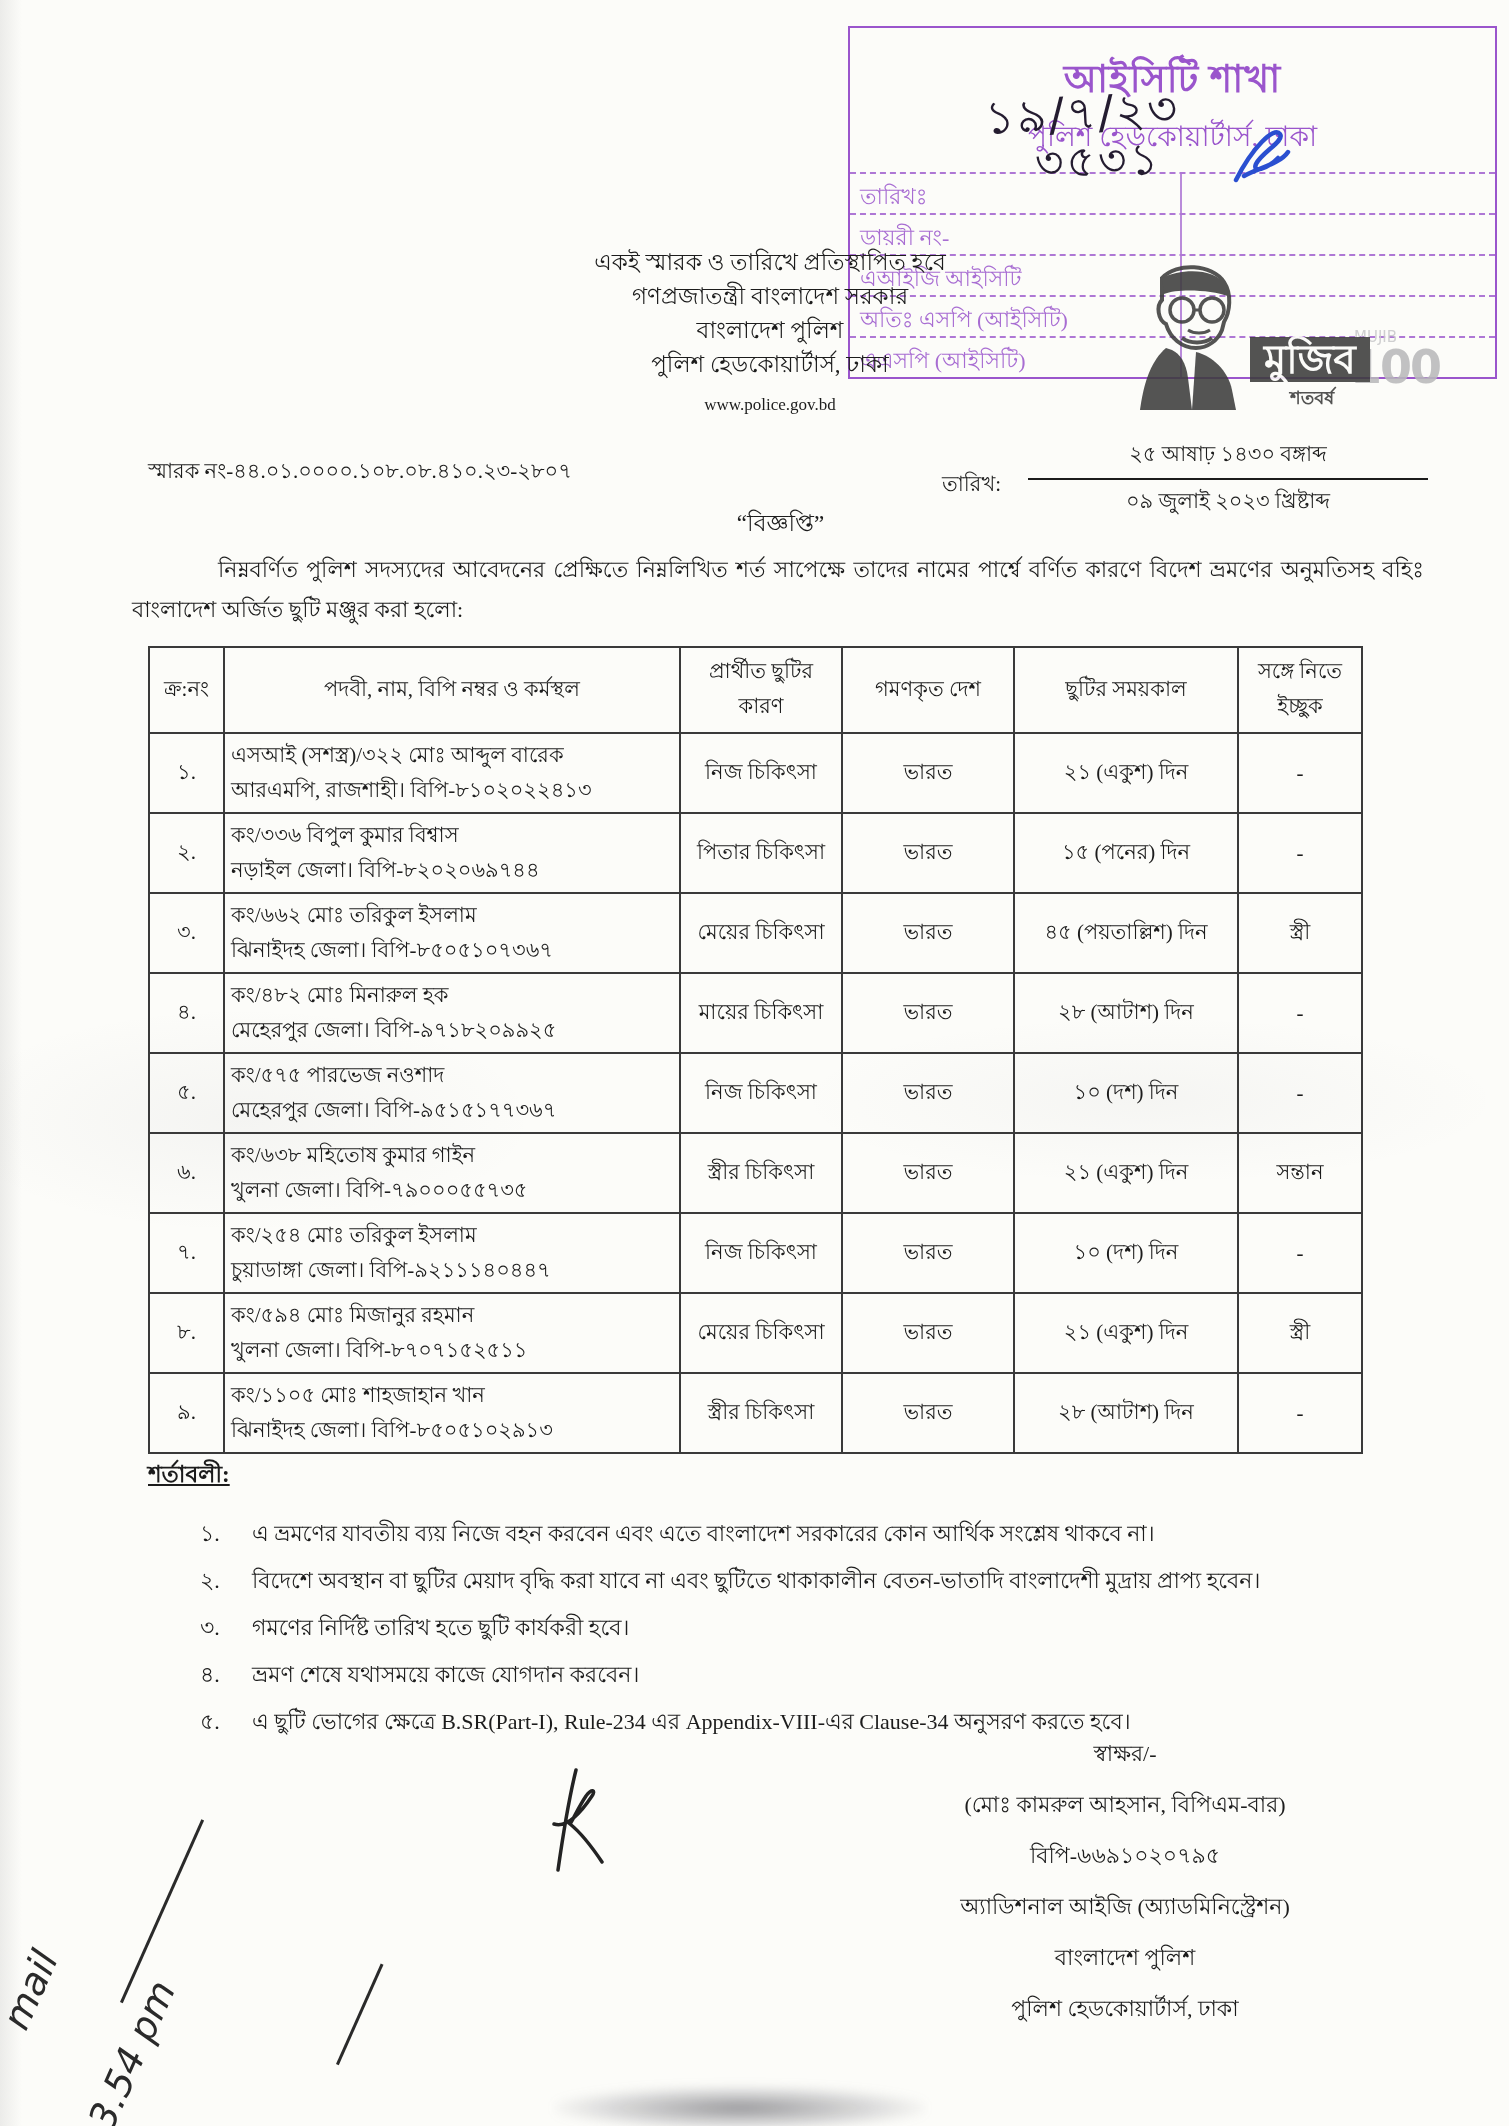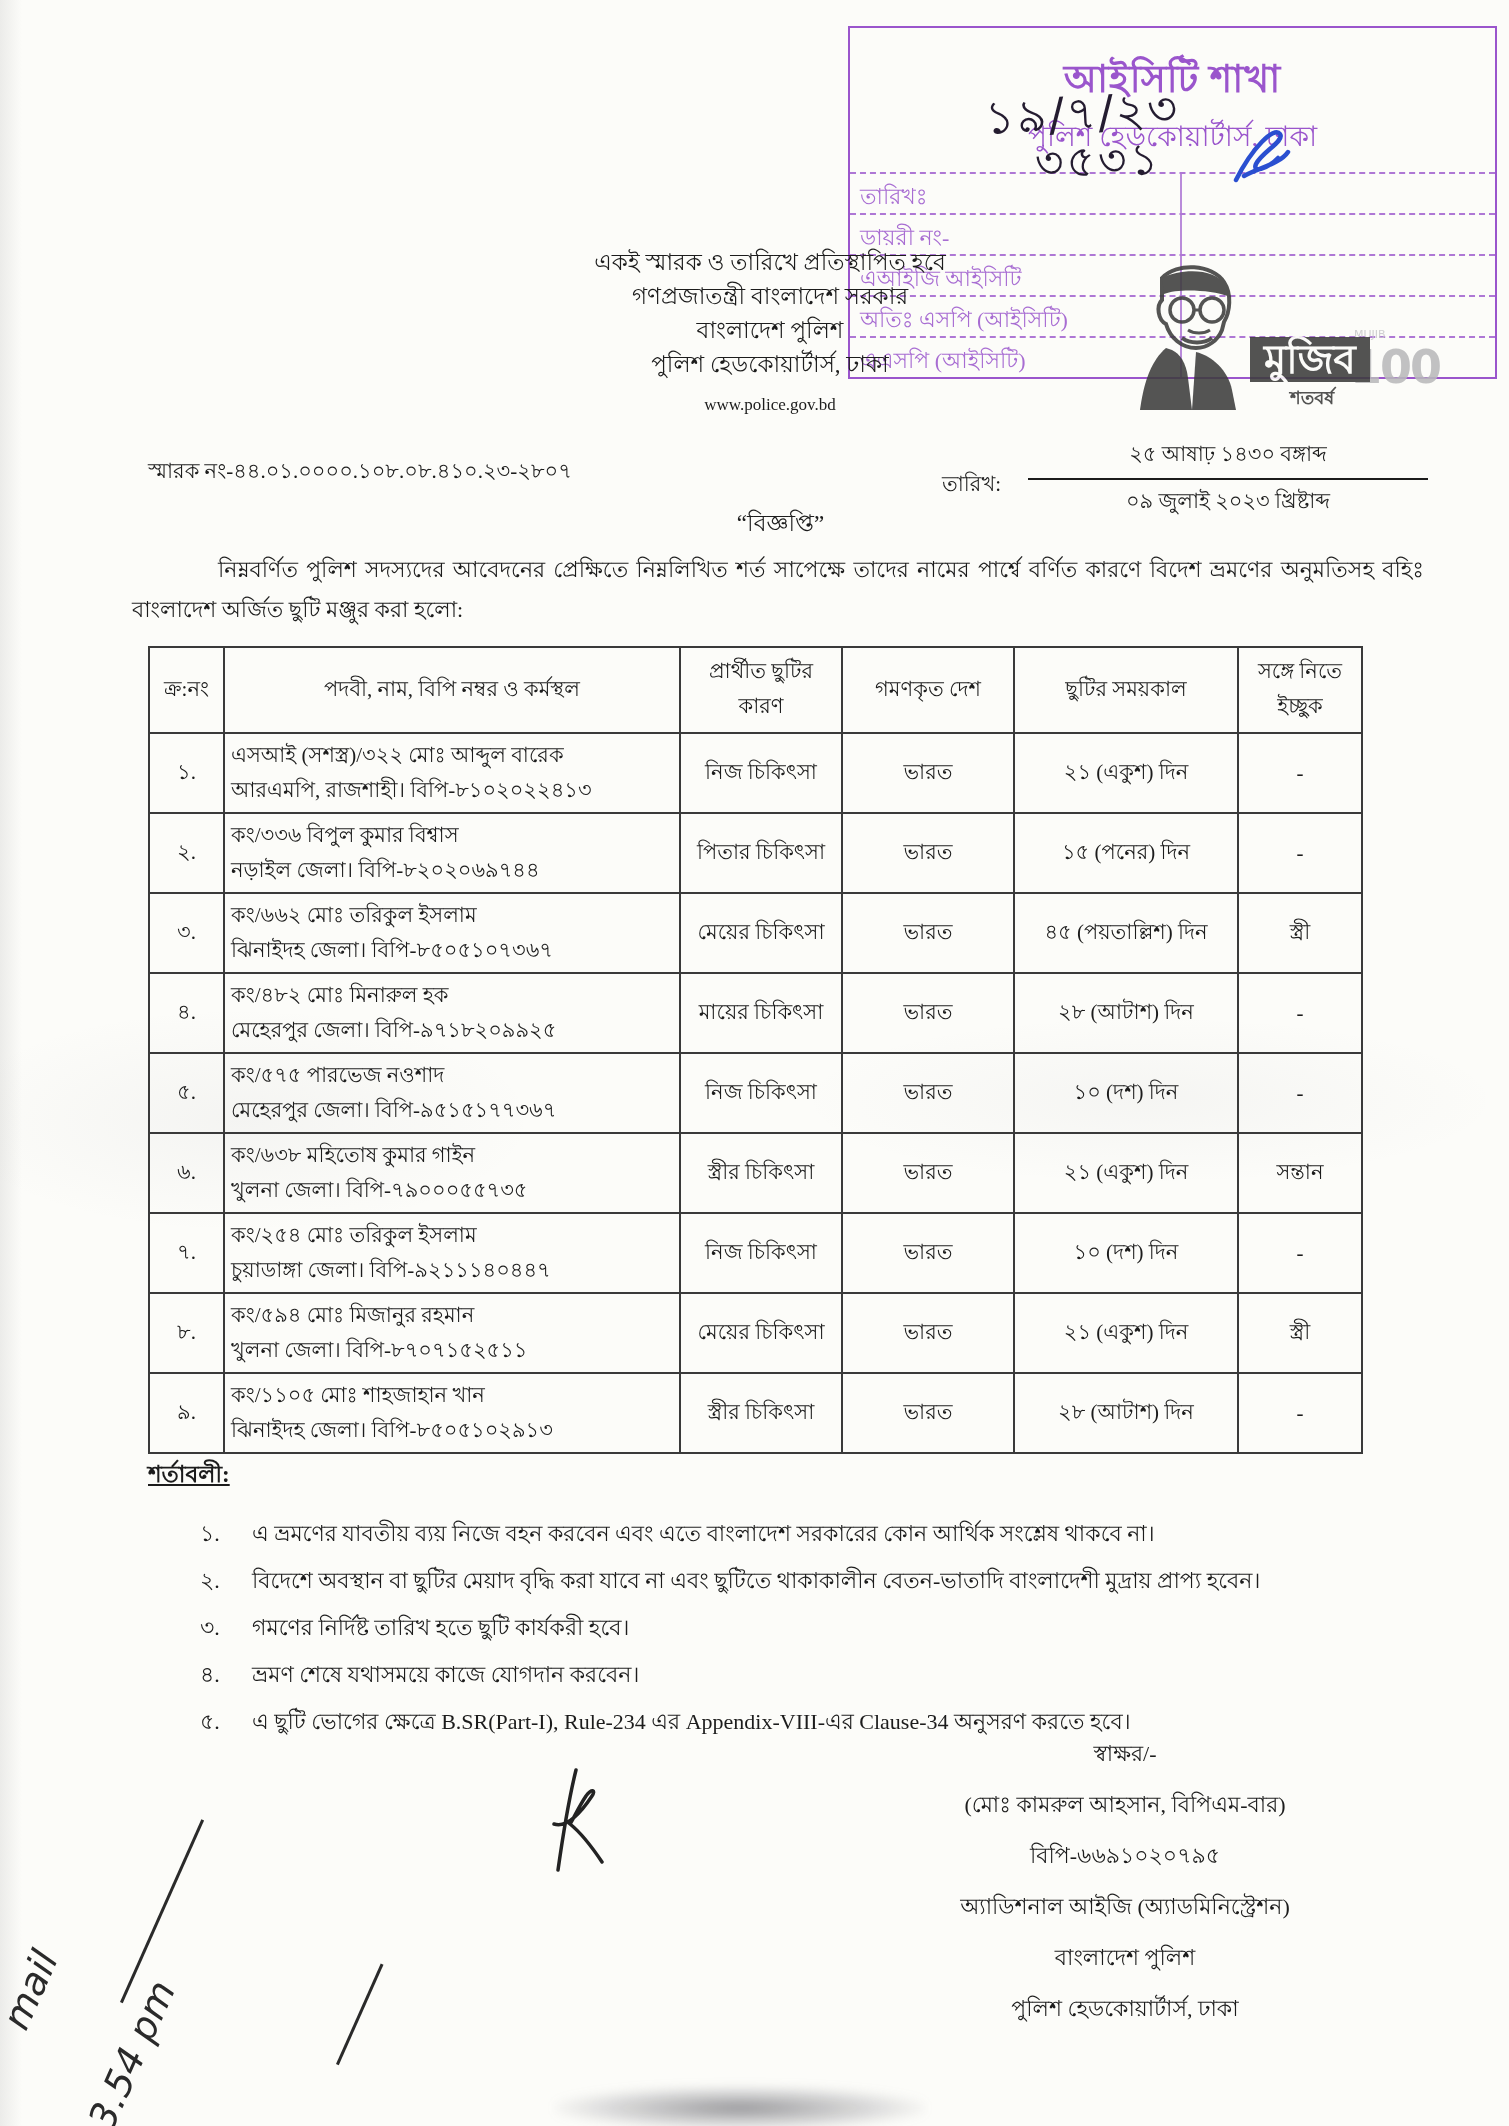--- a/index.html
+++ b/index.html
@@ -34,21 +34,21 @@
   .hand{font-family:"DejaVu Sans",sans-serif;color:#241c30;}
   .hand-date{left:985px;top:78px;font-size:46px;transform:rotate(-3deg);letter-spacing:2px;}
   .hand-diary{left:1035px;top:128px;font-size:44px;transform:rotate(-2deg);letter-spacing:3px;}
 
   
   .mujib{left:1132px;top:260px;width:290px;height:175px;opacity:.88;}
   .mujib-text{position:absolute;left:118px;top:78px;color:#3c3c3c;}
   .mujib-bn{font-size:40px;font-weight:bold;font-family:"Liberation Serif",serif;background:#3c3c3c;color:#fbfbf8;padding:0 14px;line-height:1.1;}
   .mujib-sat{font-size:18px;font-weight:bold;margin-top:2px;margin-left:40px;}
   .mujib-100{position:absolute;left:218px;top:80px;font-size:46px;font-weight:bold;color:#b9b9bb;font-family:"DejaVu Sans",sans-serif;letter-spacing:-2px;}
-  .mujib-latin{position:absolute;left:222px;top:68px;font-size:11px;color:#c9c9cb;font-family:"DejaVu Sans",sans-serif;}
+  .mujib-latin{position:absolute;left:222px;top:68px;font-size:15px;color:#c9c9cb;font-family:"DejaVu Sans",sans-serif;}
 
   
   .head-block{left:405px;top:246px;width:730px;text-align:center;}
   .head-block div{line-height:34px;}
   .hb-note{font-size:23px;}
   .hb-govt{font-size:23px;}
   .hb-org{font-size:23px;}
   .hb-office{font-size:23px;}
   .hb-web{font-size:17px;line-height:30px !important;margin-top:8px;}
 

